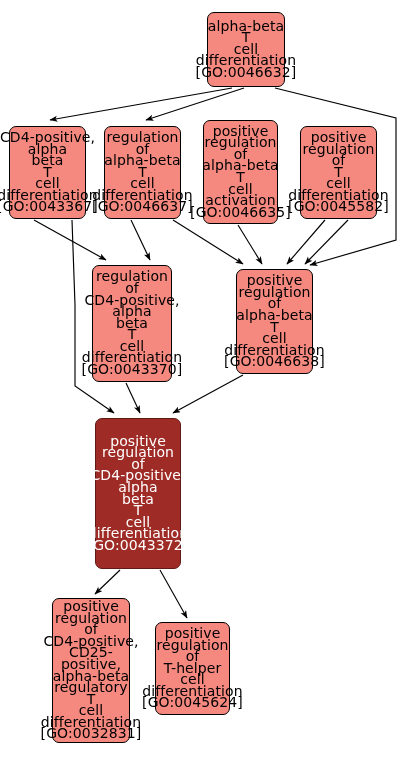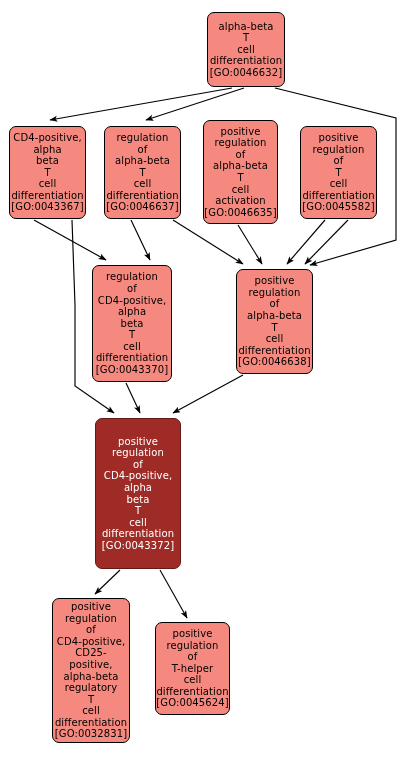--- a/index.html
+++ b/index.html
@@ -34,21 +34,21 @@
     box-sizing: border-box;
     border: 1px solid #000000;
     border-radius: 7px;
     background: #f5897f;
     color: #000000;
     display: flex;
     flex-direction: column;
     align-items: center;
     justify-content: center;
     text-align: center;
-    font-size: 10px;
+    font-size: 14px;
     line-height: 11.6px;
     letter-spacing: 0.1px;
     white-space: pre-line;
     padding: 2px 3px;
     z-index: 5;
   }
   .go-node.highlight {
     background: #9e2b25;
     color: #ffffff;
     border-color: #5f1a16;

